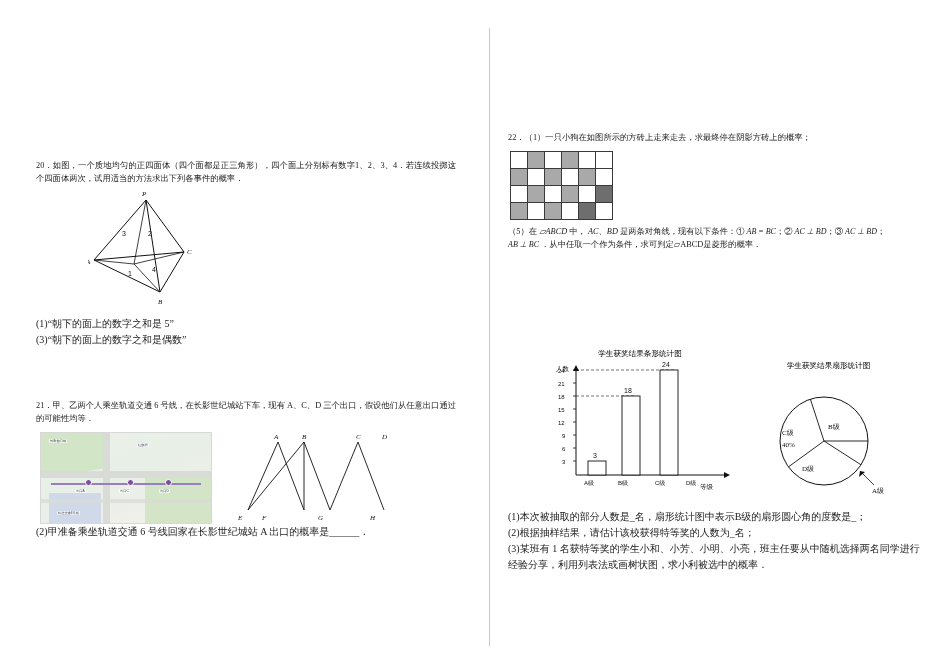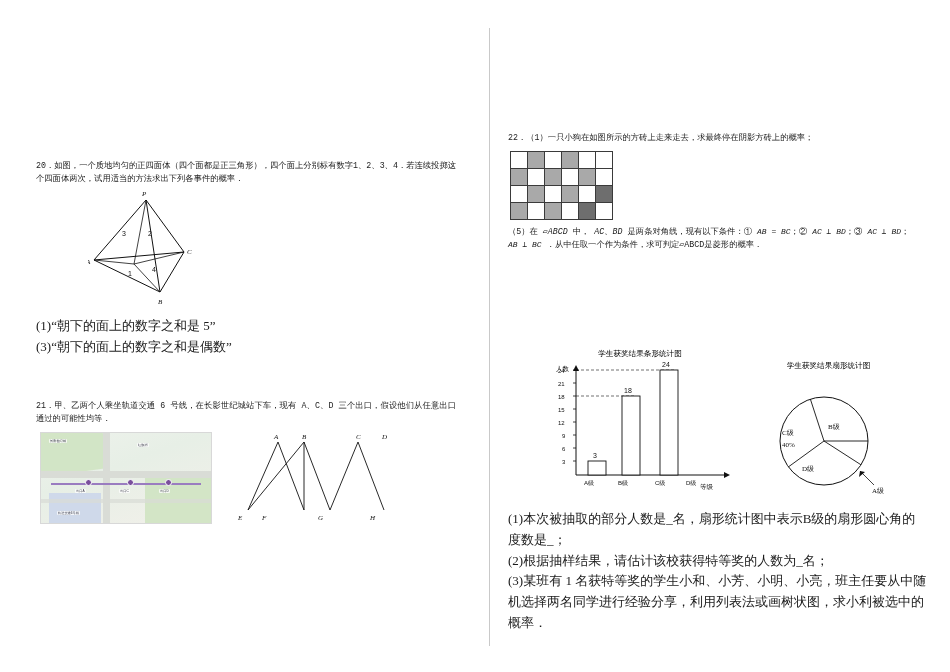--- a/index.html
+++ b/index.html
@@ -36,25 +36,24 @@
   }
   .col-left { left: 36px; }
   .col-right { left: 508px; }
 
   .qblock { position: absolute; width: 420px; }
   .qtext {
     font-size: 8.3px;
     line-height: 1.55;
     text-align: justify;
     color: #1a1a1a;
-    font-family: Liberation Mono, monospace;
   }
   .qnum { font-weight: normal; }
   .sub {
-    font-size: 13px;
+    font-size: 10px;
     line-height: 1.6;
     color: #1a1a1a;
   }
   .italic { font-style: italic; }
   .small-it { font-style: italic; font-size: 8px; }
 
   
   .fig20 { position: relative; width: 200px; height: 120px; margin: 6px 0 4px 52px; }
 
   
@@ -183,20 +182,21 @@
           <text class="fig-lbl" x="84" y="7">B</text>
           <text class="fig-lbl" x="138" y="7">C</text>
           <text class="fig-lbl" x="164" y="7">D</text>
           <text class="fig-lbl" x="20" y="88">E</text>
           <text class="fig-lbl" x="44" y="88">F</text>
           <text class="fig-lbl" x="100" y="88">G</text>
           <text class="fig-lbl" x="152" y="88">H</text>
         </svg>
       </div>
 
+      <div class="sub">(2)甲准备乘坐轨道交通 6 号线回家在长影世纪城站 A 出口的概率是______．</div>
     </div>
   </div>
 
   <div class="col col-right">
 
     <div class="qblock" style="top:132px;">
       <div class="qtext">
         <span class="qnum">22．</span><span>（1）一只小狗在如图所示的方砖上走来走去，求最终停在阴影方砖上的概率；</span>
       </div>
 

